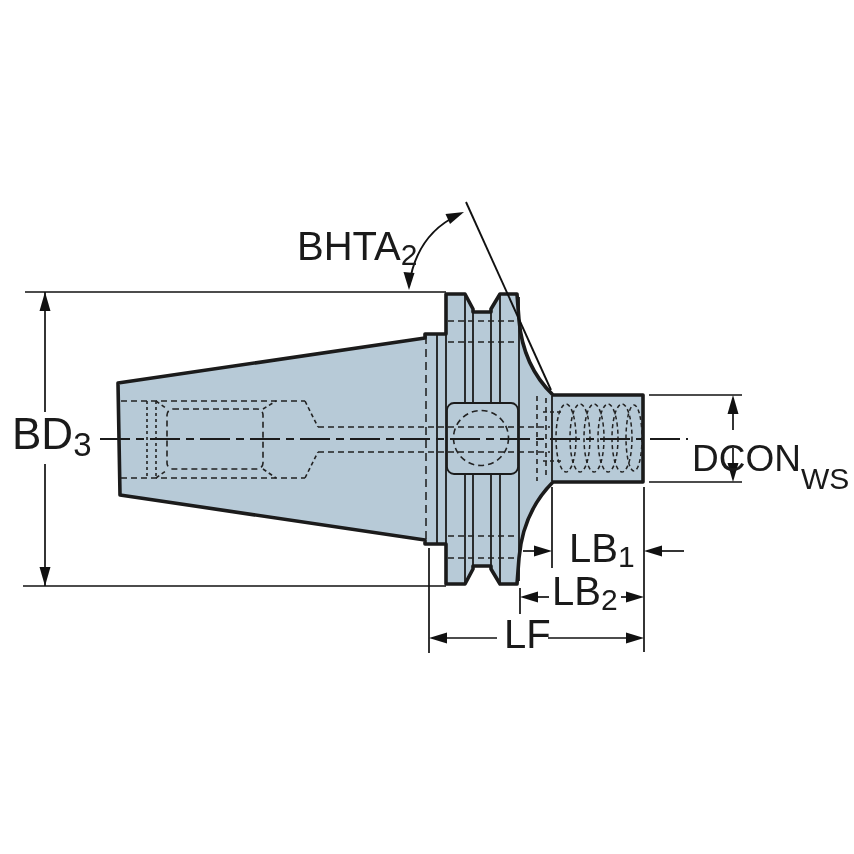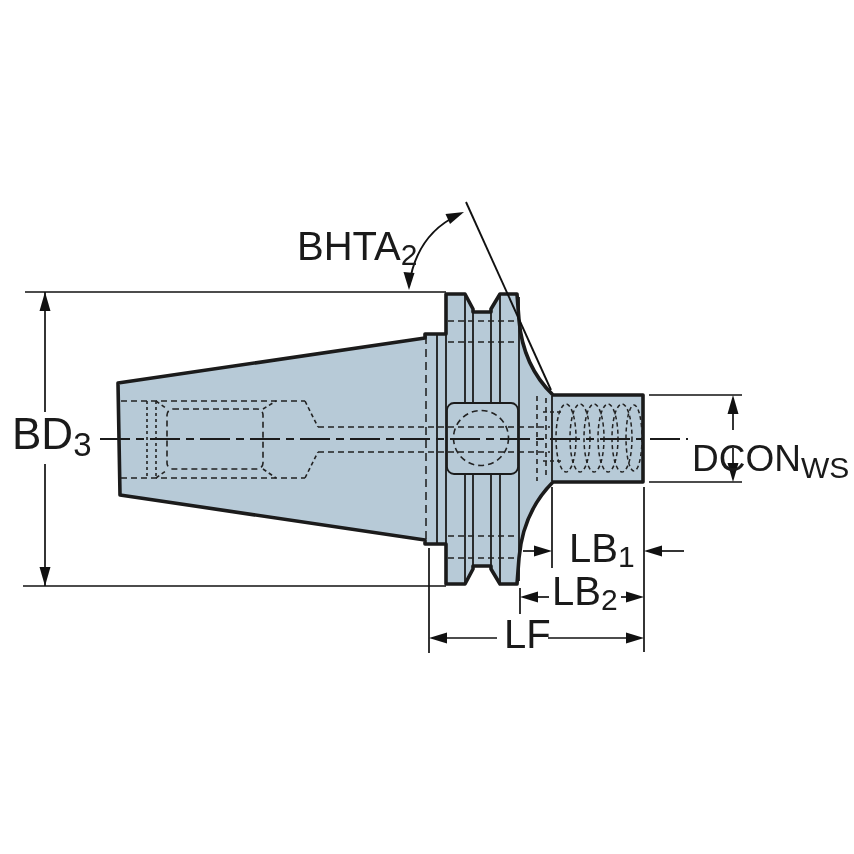--- a/index.html
+++ b/index.html
@@ -18,21 +18,21 @@
     color:#1a1a1a;
     line-height:1;
     white-space:nowrap;
     letter-spacing:0px;
   }
   .dim-label .main{font-size:40px;}
   .dim-label .sub{font-size:30px;margin-top:14px;}
   #label-bd .main{font-size:44px;}
   #label-bd .sub{font-size:33px;margin-top:16px;}
   #label-dcon .main{font-size:37px;}
-  #label-dcon .sub{font-size:30px;margin-top:13px;}
+  #label-dcon .sub{font-size:30px;margin-top:24px;}
 </style>
 </head>
 <body>
 
 <div id="stage">
 
   <svg id="drawing" width="854" height="854" viewBox="0 0 854 854">
 
     <g>
       <path d="M 118,383

